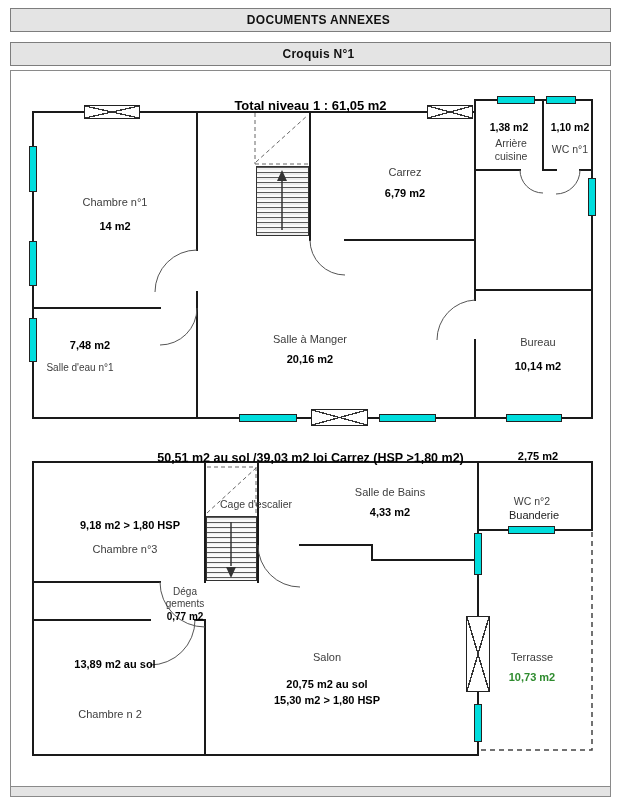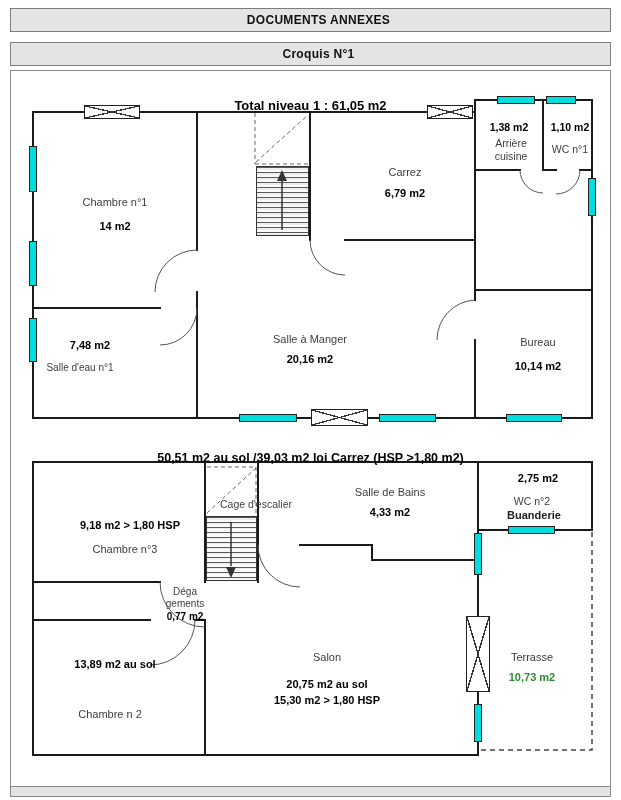--- a/index.html
+++ b/index.html
@@ -9,21 +9,21 @@
     position: absolute; left: 10px; width: 601px; height: 24px;
     background: var(--header-bg, #e4e4e4); border: 1px solid #7d7d7d;
     display: flex; align-items: center; justify-content: center;
     font-size: 12px; font-weight: bold; color: #111; letter-spacing: .3px; padding-left: 16px;
   }
   .panel { position: absolute; left: 10px; top: 70px; width: 601px; height: 727px; border: 1px solid #8a8a8a; background: #fff; }
   .footer-strip { position: absolute; left: 11px; top: 786px; width: 599px; height: 10px; background: var(--header-bg, #e4e4e4); border-top: 1px solid #8a8a8a; }
   svg.plan { position: absolute; left: 0; top: 0; pointer-events: none; }
   .lbl { position: absolute; text-align: center; font-size: 11px; color: #3d3d3d; line-height: 1.25; }
   .area { font-weight: bold; color: #000; }
-  .semib { font-weight: bold; color: #222; }
+  .semib { font-weight: normal; color: #222; }
   .sm { font-size: 10.5px; }
   .xs { font-size: 10px; }
   .ttl { font-weight: bold; color: #000; font-size: 13px; margin-top: 12px; }
   .green { color: var(--terrasse-green, #2e8b2e); }
   .win { position: absolute; background: var(--window-cyan, #00dddd); border: 1px solid #222; }
   .xwin {
     position: absolute; background-color: #fff; border: 1.4px solid #222;
     background-image:
       linear-gradient(to top right, transparent calc(50% - .7px), #333 calc(50% - .7px), #333 calc(50% + .7px), transparent calc(50% + .7px)),
       linear-gradient(to bottom right, transparent calc(50% - .7px), #333 calc(50% - .7px), #333 calc(50% + .7px), transparent calc(50% + .7px));
@@ -141,21 +141,21 @@
   <div class="lbl xs" style="left:26px;top:362px;width:108px">Salle d'eau n°1</div>
   <div class="lbl" style="left:490px;top:336px;width:96px">Bureau</div>
   <div class="lbl area" style="left:490px;top:360px;width:96px">10,14 m2</div>
 
   <div class="lbl ttl" style="left:0;top:439px;width:621px;font-size:12.5px">50,51 m2 au sol /39,03 m2 loi Carrez (HSP &gt;1,80 m2)</div>
   <div class="lbl area" style="left:55px;top:519px;width:150px">9,18 m2 &gt; 1,80 HSP</div>
   <div class="lbl" style="left:55px;top:543px;width:140px">Chambre n°3</div>
   <div class="lbl sm" style="left:198px;top:498px;width:116px">Cage d'escalier</div>
   <div class="lbl" style="left:328px;top:486px;width:124px">Salle de Bains</div>
   <div class="lbl area" style="left:328px;top:506px;width:124px">4,33 m2</div>
-  <div class="lbl area" style="left:500px;top:472px;width:76px">2,75 m2</div>
+  <div class="lbl area" style="left:500px;top:450px;width:76px">2,75 m2</div>
   <div class="lbl sm" style="left:494px;top:495px;width:76px">WC n°2</div>
   <div class="lbl semib" style="left:488px;top:509px;width:92px">Buanderie</div>
   <div class="lbl xs" style="left:163px;top:586px;width:44px">Déga</div>
   <div class="lbl xs" style="left:160px;top:598px;width:50px">gements</div>
   <div class="lbl area xs" style="left:156px;top:611px;width:58px">0,77 m2</div>
   <div class="lbl area" style="left:40px;top:658px;width:150px">13,89 m2 au sol</div>
   <div class="lbl" style="left:40px;top:708px;width:140px">Chambre n 2</div>
   <div class="lbl" style="left:268px;top:651px;width:118px">Salon</div>
   <div class="lbl area" style="left:256px;top:678px;width:142px">20,75 m2 au sol</div>
   <div class="lbl area" style="left:256px;top:694px;width:142px">15,30 m2 &gt; 1,80 HSP</div>

